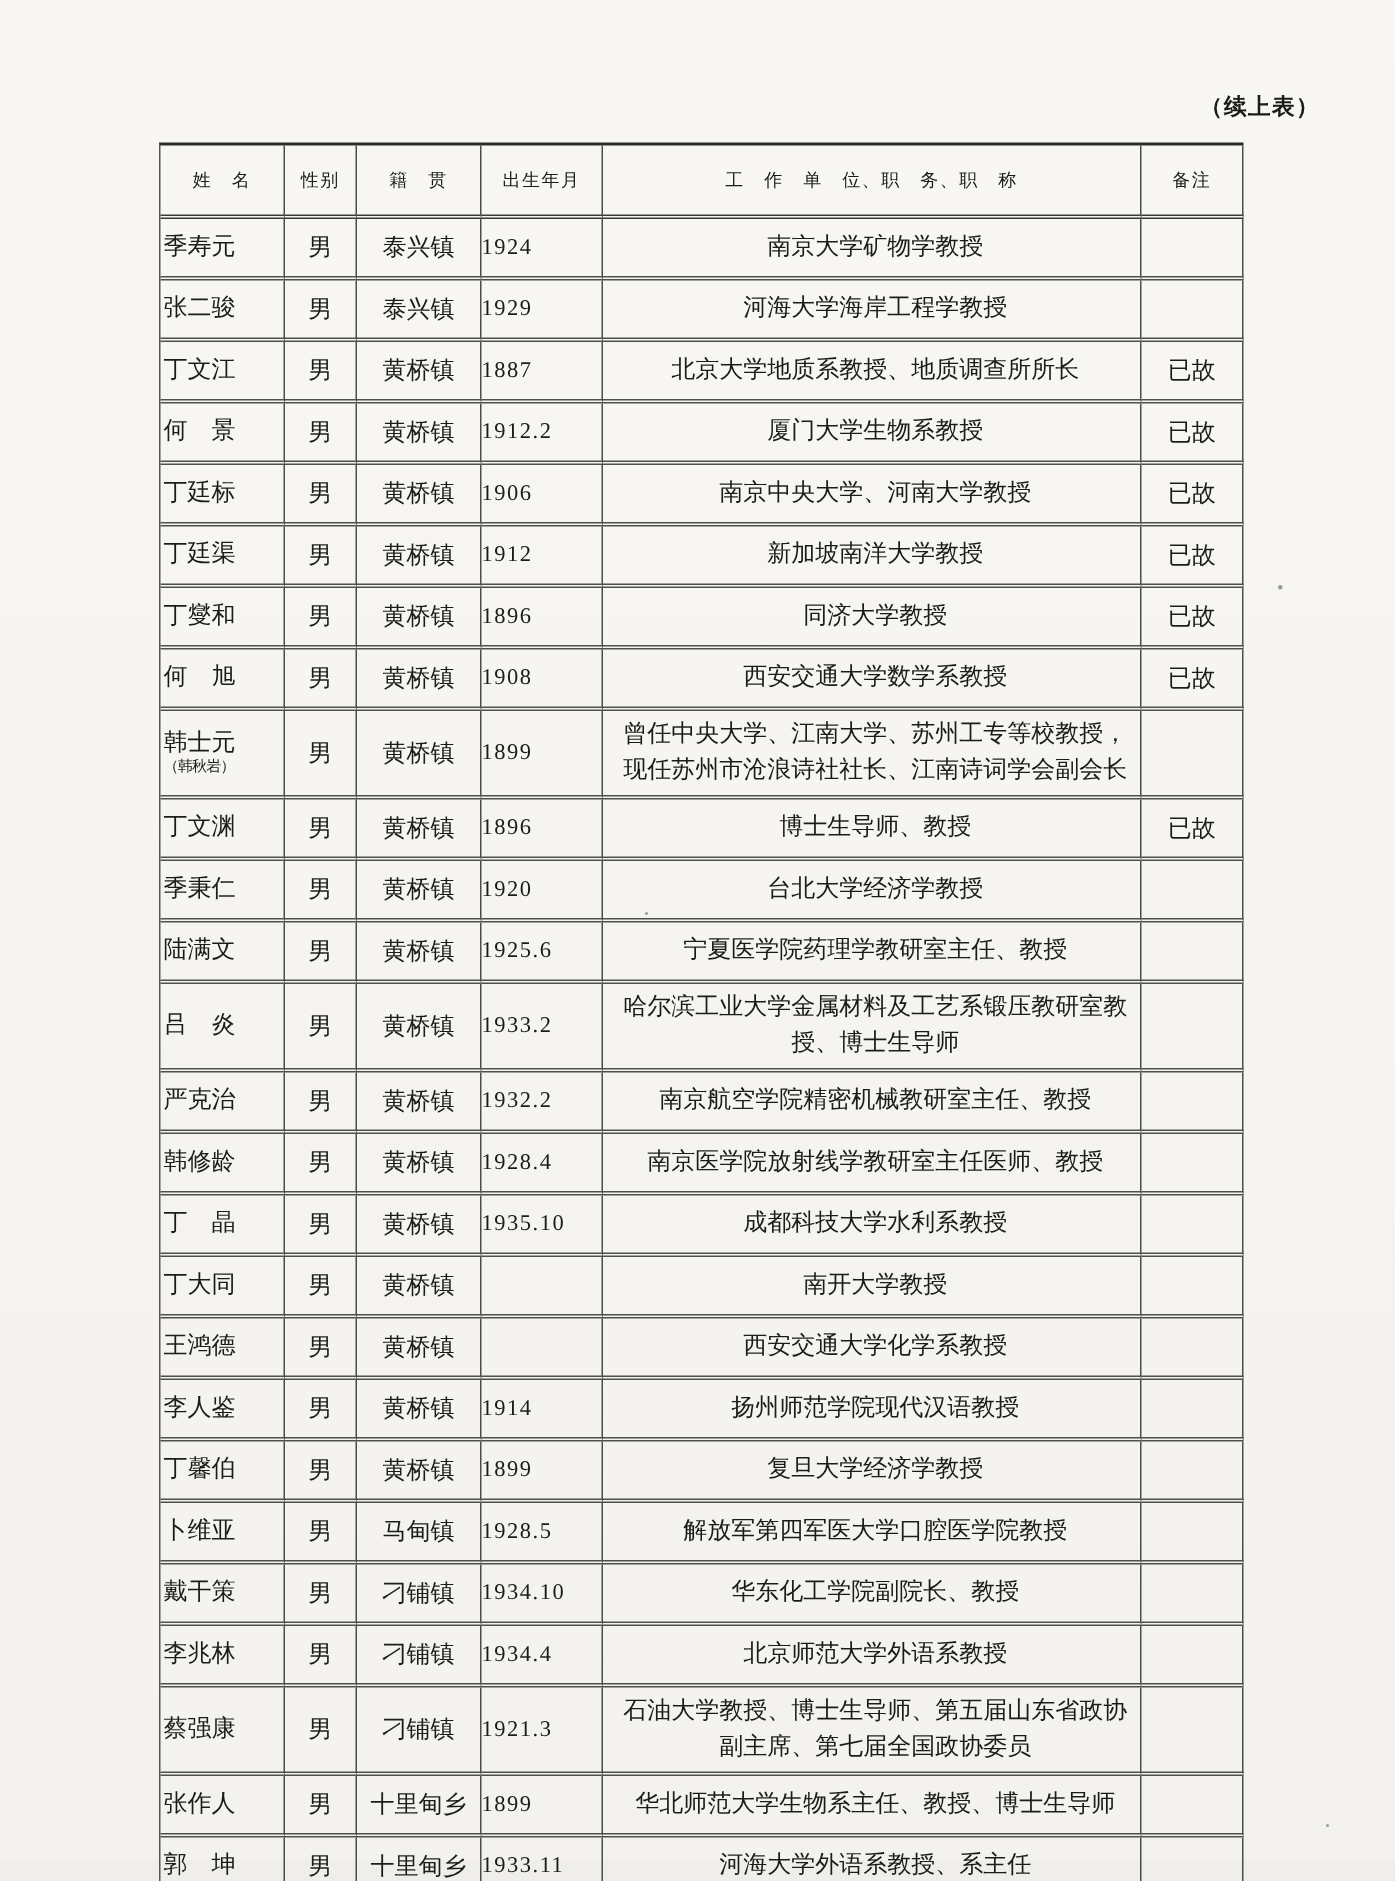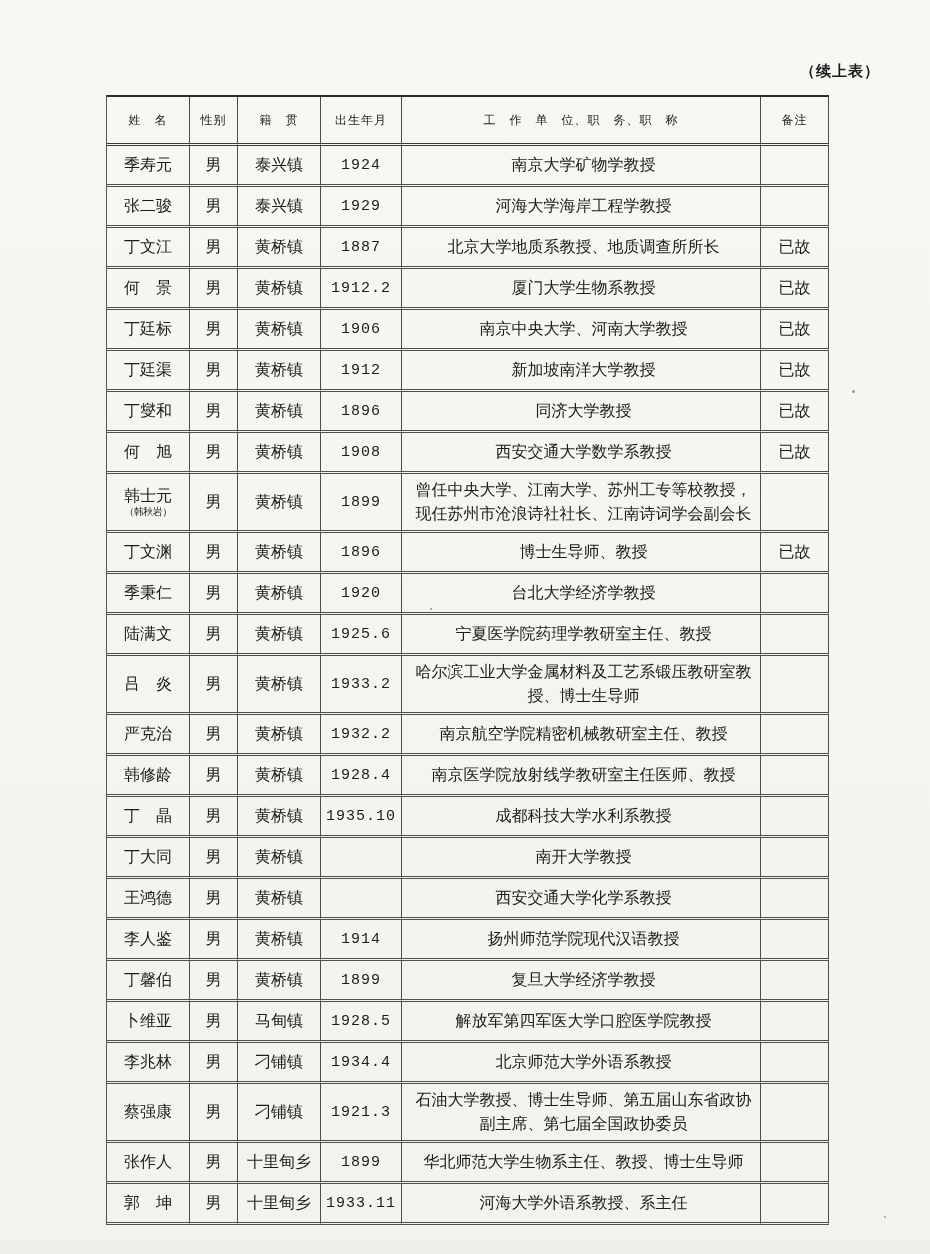--- a/index.html
+++ b/index.html
@@ -37,27 +37,26 @@
     font-weight:normal;
     vertical-align:middle;
     overflow:hidden;
   }
   th{
     height:46px;font-size:12px;text-align:center;
     letter-spacing:1px;
     border-bottom:3px double #3a3a3a;
   }
   td{height:30px;font-size:16px;}
-  td.name{text-align:center;padding:2px 2px;line-height:1.25;}
+  td.name{text-align:left;padding:2px 2px;line-height:1.25;}
   td.name .paren{display:block;font-size:10px;letter-spacing:-0.5px;white-space:nowrap;}
   td.name .paren:empty{display:none;}
   td.gender,td.native,td.note{text-align:center;}
   td.birth{
-    text-align:center;
-    font-family:Liberation Mono, monospace;
+    font-family:Liberation Serif, serif;
     font-size:15px;letter-spacing:1px;
   }
   td.work{
     text-align:center;padding:4px 4px 4px 9px;
     line-height:1.5;
   }
   .speck{position:absolute;background:#9a9a94;border-radius:50%;}
   .s1{width:3px;height:3px;left:852px;top:390px;}
   .s2{width:2px;height:2px;left:884px;top:1216px;}
   .s3{width:2px;height:2px;left:430px;top:608px;}
@@ -250,20 +249,28 @@
         </tr>
         <tr>
           <td class="name"><span>卜维亚</span></td>
           <td class="gender">男</td>
           <td class="native">马甸镇</td>
           <td class="birth">1928.5</td>
           <td class="work">解放军第四军医大学口腔医学院教授</td>
           <td class="note"></td>
         </tr>
         <tr>
+          <td class="name"><span>戴干策</span></td>
+          <td class="gender">男</td>
+          <td class="native">刁铺镇</td>
+          <td class="birth">1934.10</td>
+          <td class="work">华东化工学院副院长、教授</td>
+          <td class="note"></td>
+        </tr>
+        <tr>
           <td class="name"><span>李兆林</span></td>
           <td class="gender">男</td>
           <td class="native">刁铺镇</td>
           <td class="birth">1934.4</td>
           <td class="work">北京师范大学外语系教授</td>
           <td class="note"></td>
         </tr>
         <tr>
           <td class="name"><span>蔡强康</span></td>
           <td class="gender">男</td>

